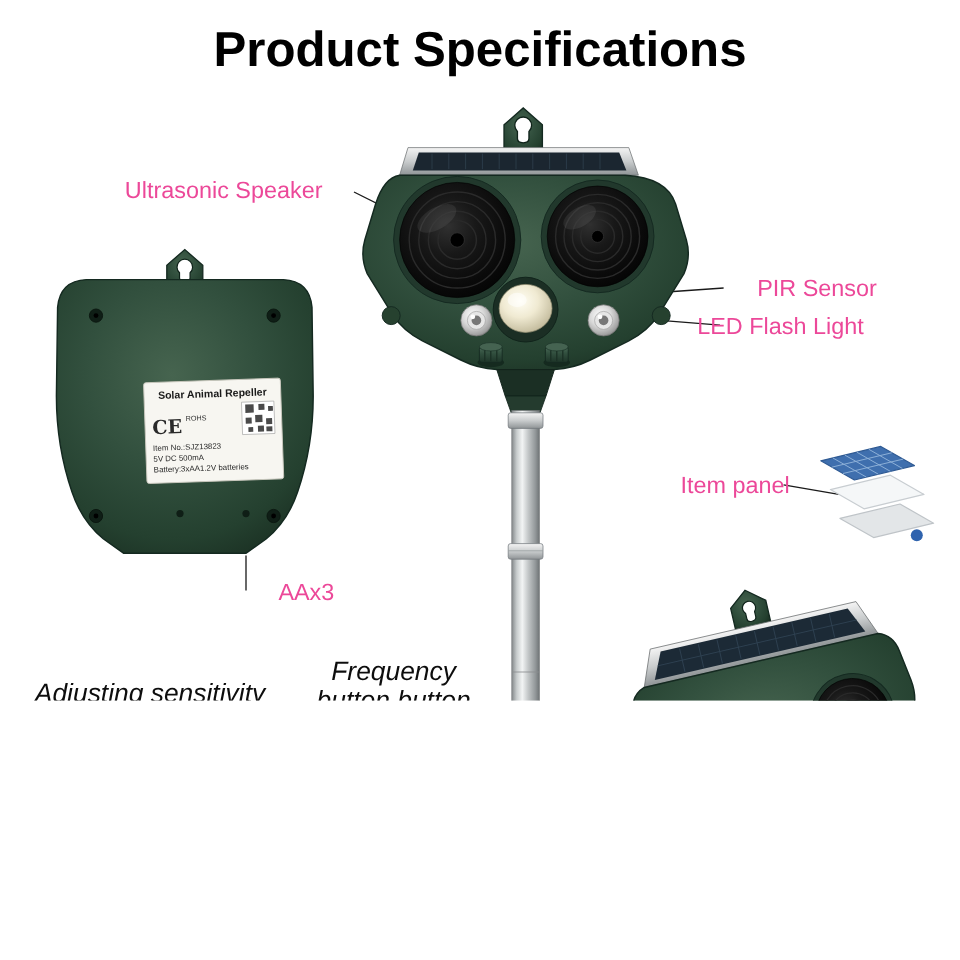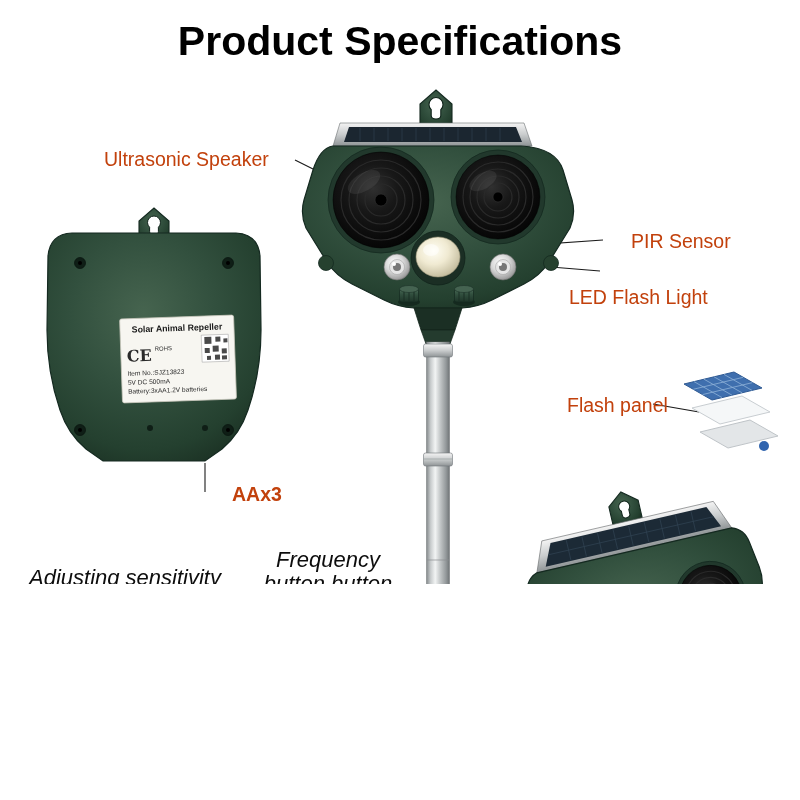--- a/index.html
+++ b/index.html
@@ -6,21 +6,21 @@
   .canvas {
     position:relative; width:800px; height:584px; background:#fff;
     overflow:hidden; font-family:"Liberation Sans", sans-serif;
   }
   .title {
     position:absolute; top:18px; left:0; width:100%; text-align:center;
     font-size:41px; font-weight:bold; color:#000; margin:0; letter-spacing:0;
   }
   svg.scene { position:absolute; left:0; top:0; }
   .label {
-    position:absolute; font-size:19.5px; color:#c2410c; white-space:nowrap;
+    position:absolute; font-size:19.5px; color:#ec4899; white-space:nowrap;
   }
   .label-2line {
     position:absolute; font-size:22px; color:#0d0d0d; text-align:center;
     line-height:24px;
     font-style:italic;
   }
   .st-title { font-size:8.8px; font-weight:bold; fill:#1a1a1a; }
   .st-ce    { font-size:16px; font-weight:bold; fill:#2a2a2a; font-family:"DejaVu Serif", serif; }
   .st-rohs  { font-size:6px; fill:#333; }
   .st-small { font-size:6.6px; fill:#2a2a2a; }
@@ -375,23 +375,23 @@
           <line x1="9.2" y1="17.3" x2="59.2" y2="5.3"></line>
           <line x1="18.5" y1="22.6" x2="68.5" y2="10.6"></line>
         </g>
       </g>
       <circle cx="764" cy="446" r="5" fill="#2f63ae"></circle>
     </g>
   </svg>
 
   <div class="label" style="left:104px; top:148px;">Ultrasonic Speaker</div>
   <div class="label" style="left:631px; top:230px;">PIR Sensor</div>
-  <div class="label" style="left:569px; top:261px;margin-top:25px;">LED Flash Light</div>
-  <div class="label" style="left:567px; top:394px;">Flash panel</div>
-  <div class="label" style="left:232px; top:483px;font-weight:bold;">AAx3</div>
+  <div class="label" style="left:581px; top:261px;">LED Flash Light</div>
+  <div class="label" style="left:567px; top:394px;">Item panel</div>
+  <div class="label" style="left:232px; top:483px;">AAx3</div>
 
   <div class="label-2line" style="left:20px; top:566px; width:210px;">
     <div>Adjusting sensitivity</div>
   </div>
 
   <div class="label-2line" style="left:253px; top:548px; width:150px;">
     <div>Frequency</div>
     <div>button button</div>
   </div>
 

